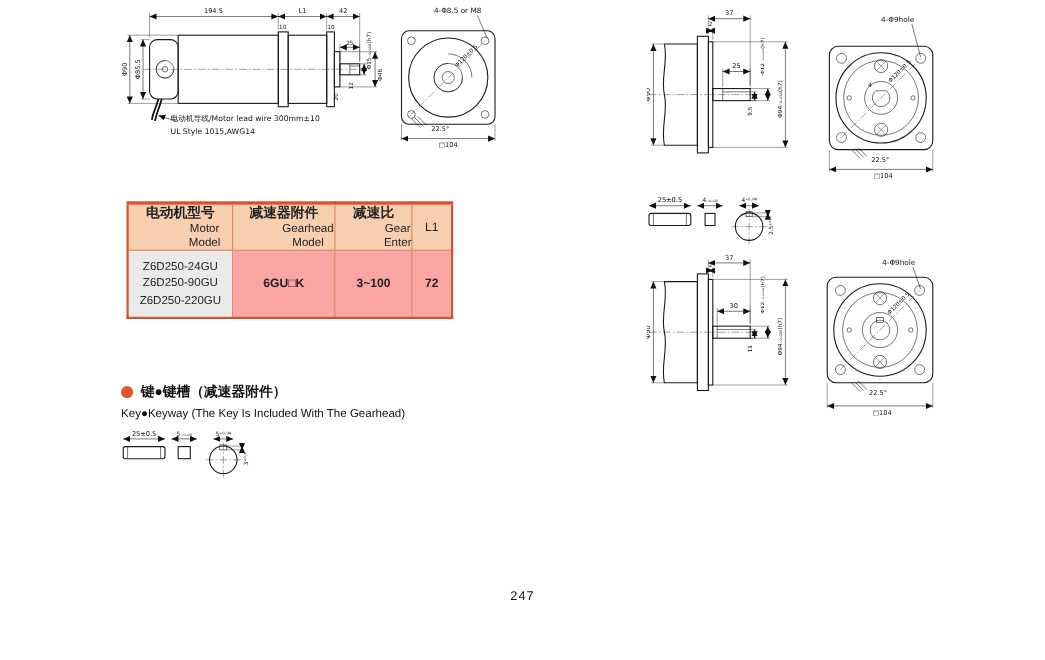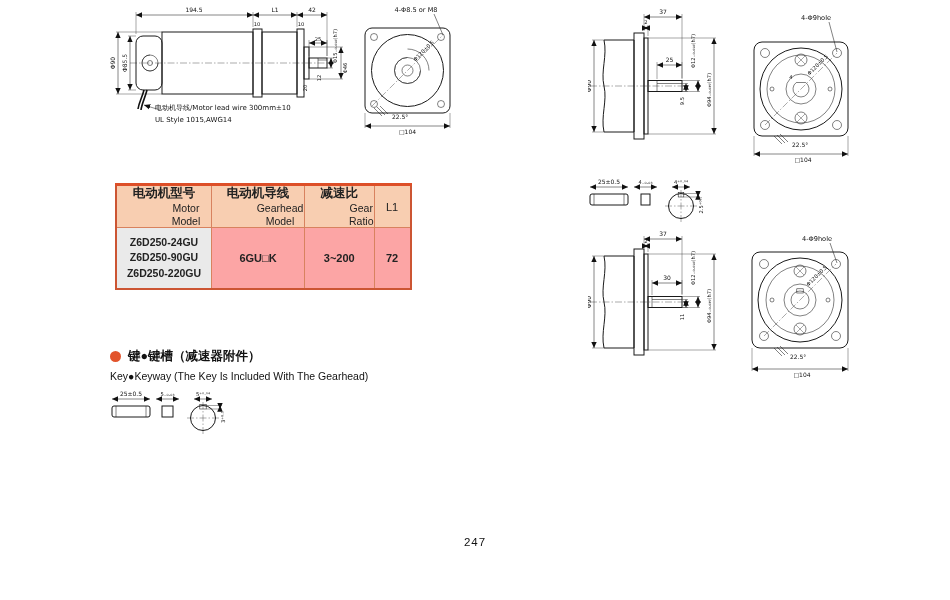--- a/index.html
+++ b/index.html
@@ -20,21 +20,21 @@
   
   table.spec{position:absolute;left:115px;top:183px;border-collapse:collapse;
      border:2px solid #cc5533;border-top:3px solid #dd4f28;table-layout:fixed;padding-left:38px;}
   table.spec td{border:1px solid #d8825f;text-align:center;vertical-align:middle;padding:0;}
   tr.hd td{background:#f8ceb1;height:40px;}
   tr.bd td{height:60px;background:#fca5a5;font-weight:bold;font-size:11px;color:#222;}
   td.models{background:#eaeaea !important;}
   .cn{font-weight:bold;font-size:12.5px;color:#222;line-height:1.2;}
   .en{font-size:10.5px;color:#222;line-height:1.2;margin-top:1px;margin-left:44px;}
   .l1h{font-size:11px;color:#222;}
-  td.models div{font-size:10.5px;font-weight:bold;line-height:1.5;color:#222;}
+  td.models div{font-size:10.5px;font-weight:normal;line-height:1.5;color:#222;}
   .note1{font-size:12px;color:#111;}
   .note2{font-size:10.5px;color:#111;padding-left:11px;margin-top:2px;}
   .keyhead{display:flex;align-items:center;gap:7px;}
   .dot{width:11px;height:11px;border-radius:50%;background:#e2542c;display:inline-block;}
   .keyhead b{font-size:12.5px;color:#111;}
   .keyen{font-size:10.5px;color:#111;}
   .pageno{width:100%;text-align:center;font-size:11.5px;color:#111;letter-spacing:1px;}
 </style>
 </head>
 <body>
@@ -140,37 +140,37 @@
 </svg>
 
 <table class="spec">
   <tbody>
       <tr class="hd">
     <td style="width:94px">
       <div class="cn">电动机型号</div>
       <div class="en">Motor Model</div>
     </td>
     <td style="width:92px">
-      <div class="cn">电动机导线</div>
+      <div class="cn">减速器附件</div>
       <div class="en">Gearhead Model</div>
     </td>
     <td style="width:58px">
       <div class="cn">减速比</div>
-      <div class="en">Gear Ratio</div>
+      <div class="en">Gear Enter</div>
     </td>
     <td style="width:35px" class="l1h">L1</td>
   </tr>
   <tr class="bd">
     <td class="models">
       <div>Z6D250-24GU</div>
       <div>Z6D250-90GU</div>
       <div>Z6D250-220GU</div>
     </td>
     <td>6GU□K</td>
-    <td>3~200</td>
+    <td>3~100</td>
     <td>72</td>
   </tr>
 </tbody>
   </table>
 
 <div class="abs" style="left:112px;top:286px">
 </div>
 
 <div class="abs keyhead" style="left:110px;top:348px">
   <span class="dot"></span>

